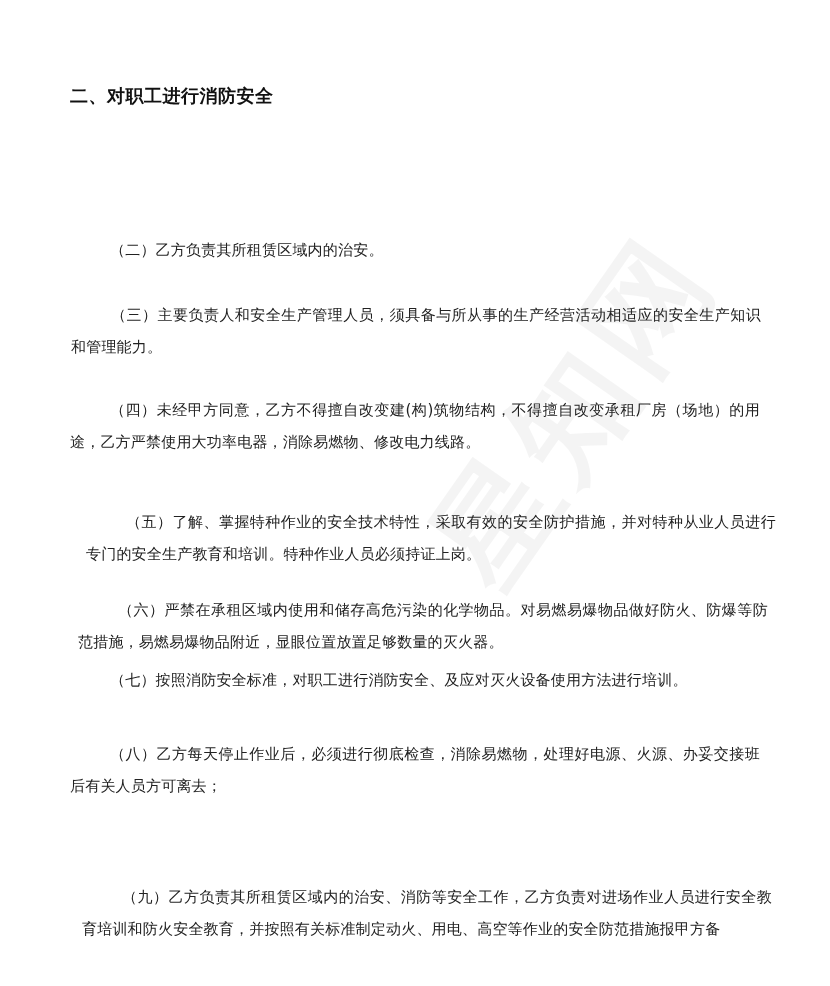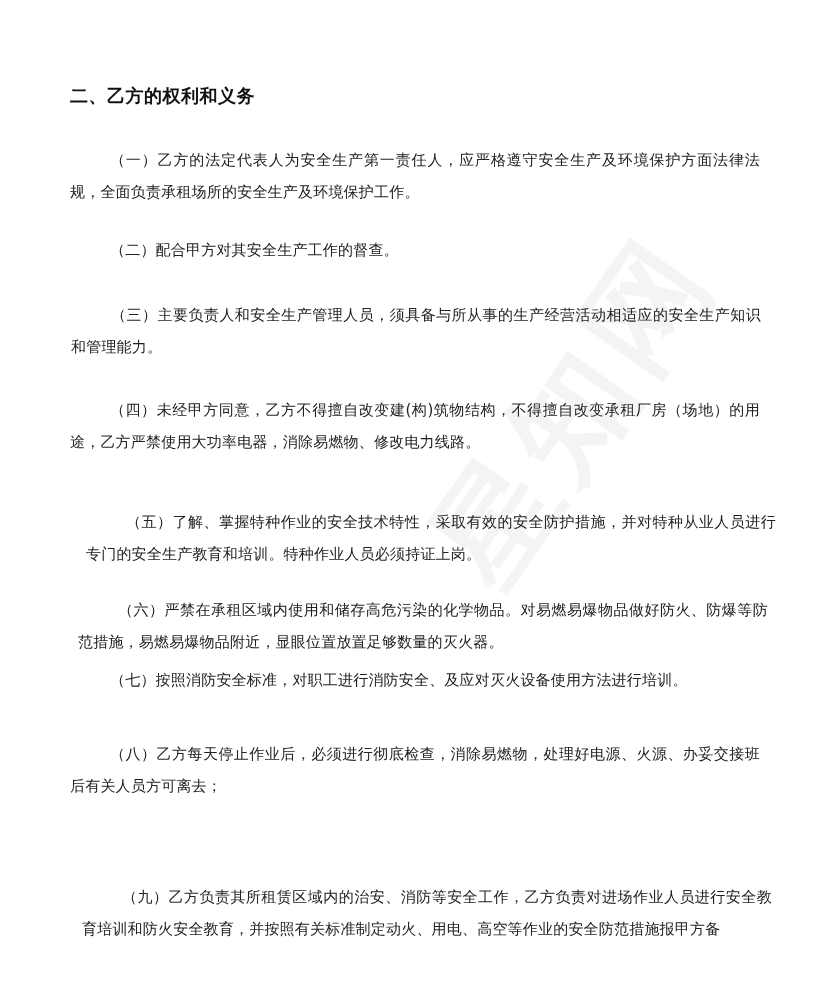--- a/index.html
+++ b/index.html
@@ -53,24 +53,23 @@
       pointer-events: none;
       letter-spacing: 10px;
     }
   </style>
 </head>
 <body>
 
 <div class="page">
   <div class="watermark">星知网</div>
 
-  <div class="heading">二、乙方的权利和义务</div>
+  <div class="heading">二、对职工进行消防安全</div>
 
-  <p class="para" style="top:144px;margin:0;">（一）乙方的法定代表人为安全生产第一责任人，应严格遵守安全生产及环境保护方面法律法规，全面负责承租场所的安全生产及环境保护工作。</p>
-  <p class="para" style="top:234px;margin:0;">（二）配合甲方对其安全生产工作的督查。</p>
+  <p class="para" style="top:234px;margin:0;">（二）乙方负责其所租赁区域内的治安。</p>
   <p class="para" style="top:298px;margin:1px;">（三）主要负责人和安全生产管理人员，须具备与所从事的生产经营活动相适应的安全生产知识和管理能力。</p>
   <p class="para" style="top:394px;margin:0;">（四）未经甲方同意，乙方不得擅自改变建(构)筑物结构，不得擅自改变承租厂房（场地）的用途，乙方严禁使用大功率电器，消除易燃物、修改电力线路。</p>
   <p class="para" style="top:490px;margin:16px;">（五）了解、掌握特种作业的安全技术特性，采取有效的安全防护措施，并对特种从业人员进行专门的安全生产教育和培训。特种作业人员必须持证上岗。</p>
   <p class="para" style="top:586px;margin:8px;">（六）严禁在承租区域内使用和储存高危污染的化学物品。对易燃易爆物品做好防火、防爆等防范措施，易燃易爆物品附近，显眼位置放置足够数量的灭火器。</p>
   <p class="para" style="top:664px;margin:0;">（七）按照消防安全标准，对职工进行消防安全、及应对灭火设备使用方法进行培训。</p>
   <p class="para" style="top:738px;margin:0;">（八）乙方每天停止作业后，必须进行彻底检查，消除易燃物，处理好电源、火源、办妥交接班后有关人员方可离去；</p>
   <p class="para" style="top:869px;margin:12px;">（九）乙方负责其所租赁区域内的治安、消防等安全工作，乙方负责对进场作业人员进行安全教育培训和防火安全教育，并按照有关标准制定动火、用电、高空等作业的安全防范措施报甲方备</p>
 </div>
 
 </body></html>

